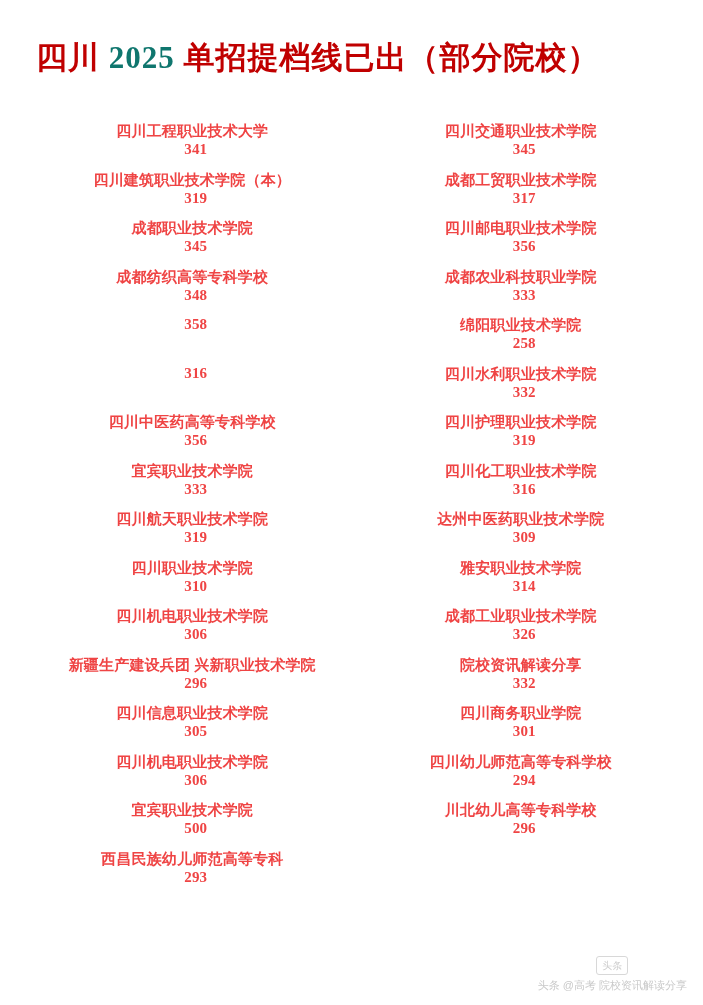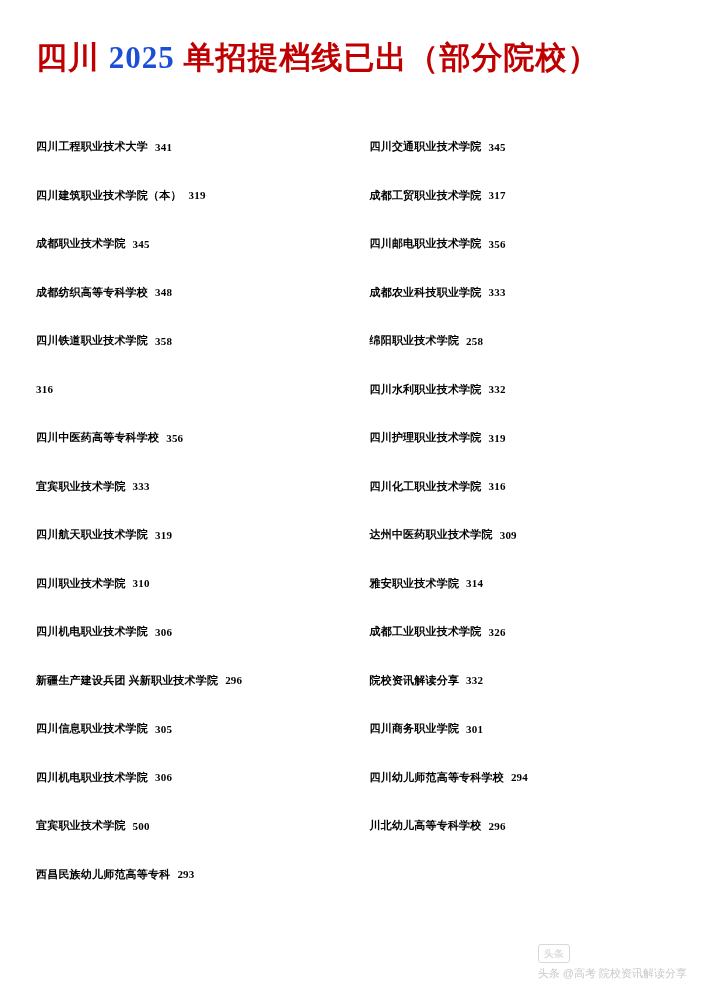--- a/index.html
+++ b/index.html
@@ -24,58 +24,59 @@
   .title {
     font-size: 31px;
     font-weight: bold;
     color: #c00000;
     letter-spacing: 1px;
     white-space: nowrap;
     margin: 8px 0 0 4px;
     line-height: 1.3;
   }
   .title .yr {
-    color: #1d4ed8;
+    color: #0f766e;
   }
   .columns {
     display: flex;
     margin-top: 44px;
     gap: 0;
   }
   .col {
     width: 50%;
     box-sizing: border-box;
   }
   .col-left {
     padding-left: 4px;
   }
   .col-right {
     padding-left: 14px;
   }
   .row {
     height: 48.5px;
     display: flex;
     align-items: center;
-    font-size: 11px;
+    font-size: 15px;
     font-weight: bold;
-    color: #000000;
+    color: #ef4444;
     white-space: nowrap;
     letter-spacing: 0.2px;
+    flex-direction: column;
   }
   .row .name {
     margin-right: 7px;
   }
   .row .score {
     font-family: Liberation Serif, serif;
   }
   .watermark {
     position: absolute;
     right: 16px;
-    bottom: 24px;
-    text-align: left;
+    bottom: 12px;
+    text-align: center;
     color: #c9c9c9;
     font-size: 11px;
     font-family: "Liberation Sans", sans-serif;
     line-height: 1.5;
   }
   .watermark .wm-logo {
     display: inline-block;
     border: 1px solid #d8d8d8;
     border-radius: 3px;
     padding: 1px 5px;
@@ -104,21 +105,20 @@
         </div>
       <div class="row">
           <span class="name">成都职业技术学院</span>
           <span class="score">345</span>
         </div>
       <div class="row">
           <span class="name">成都纺织高等专科学校</span>
           <span class="score">348</span>
         </div>
       <div class="row">
-          <span class="name">四川铁道职业技术学院</span>
           <span class="score">358</span>
         </div>
       <div class="row">
           <span class="score">316</span>
         </div>
       <div class="row">
           <span class="name">四川中医药高等专科学校</span>
           <span class="score">356</span>
         </div>
       <div class="row">

